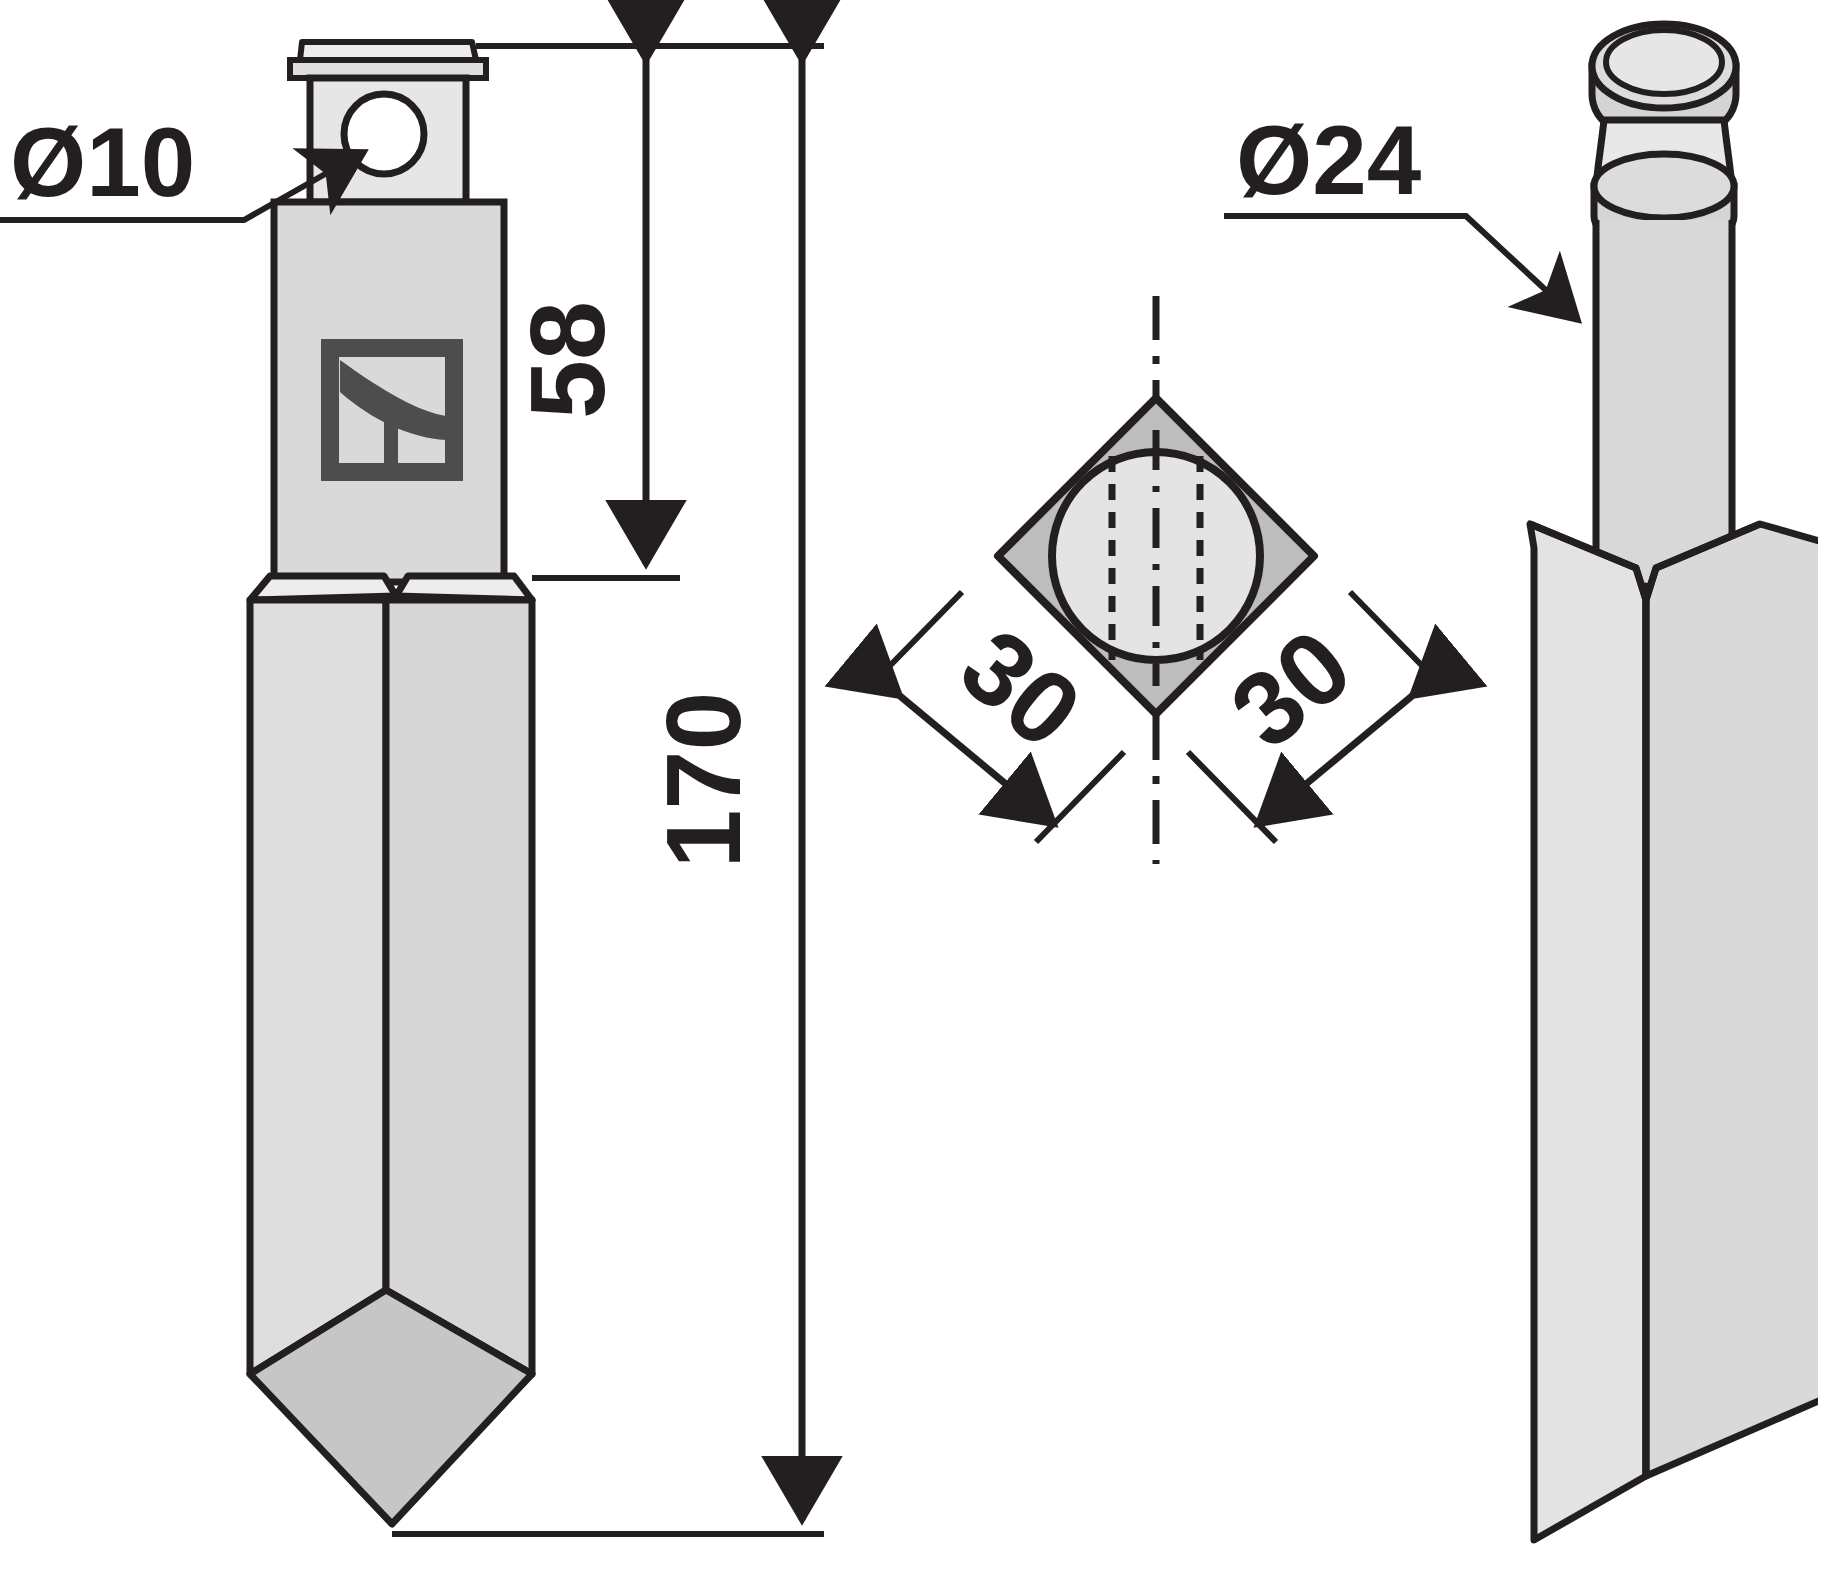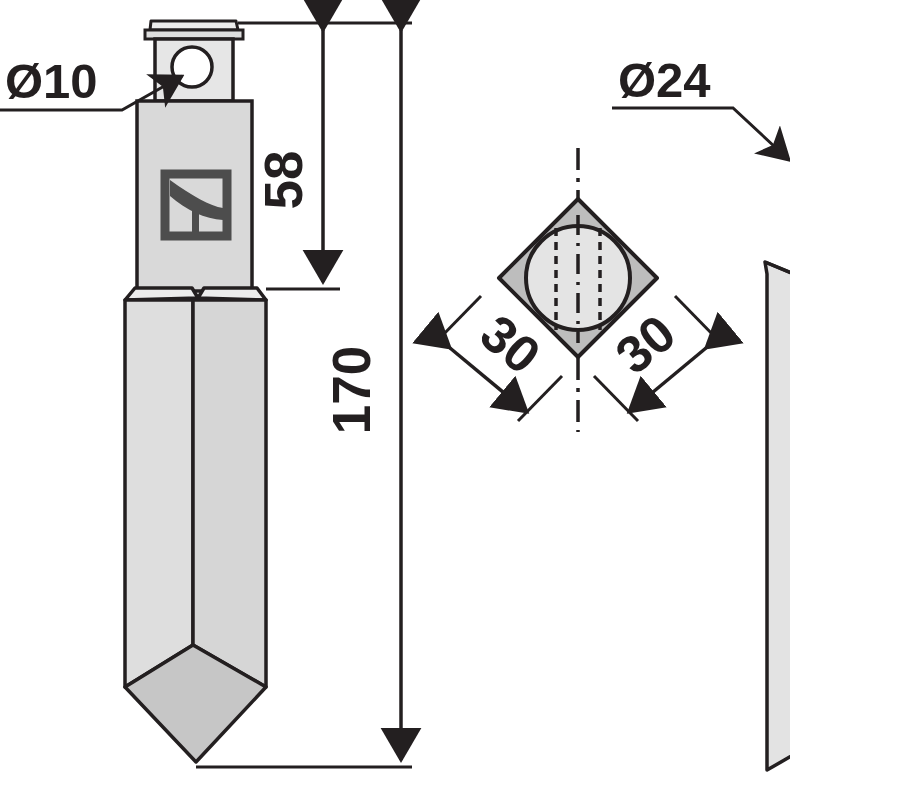--- a/index.html
+++ b/index.html
@@ -5,21 +5,21 @@
   html, body {
     margin: 0;
     padding: 0;
     background: #ffffff;
   }
   body {
     font-family: "Liberation Sans", sans-serif;
   }
   #drawing-root {
     position: relative;
-    width: 790px;
+    width: 909px;
     height: 790px;
     background: #ffffff;
     overflow: hidden;
   }
   svg.drawing {
     display: block;
     width: 915px;
     height: 790px;
   }
   .dim-text {

